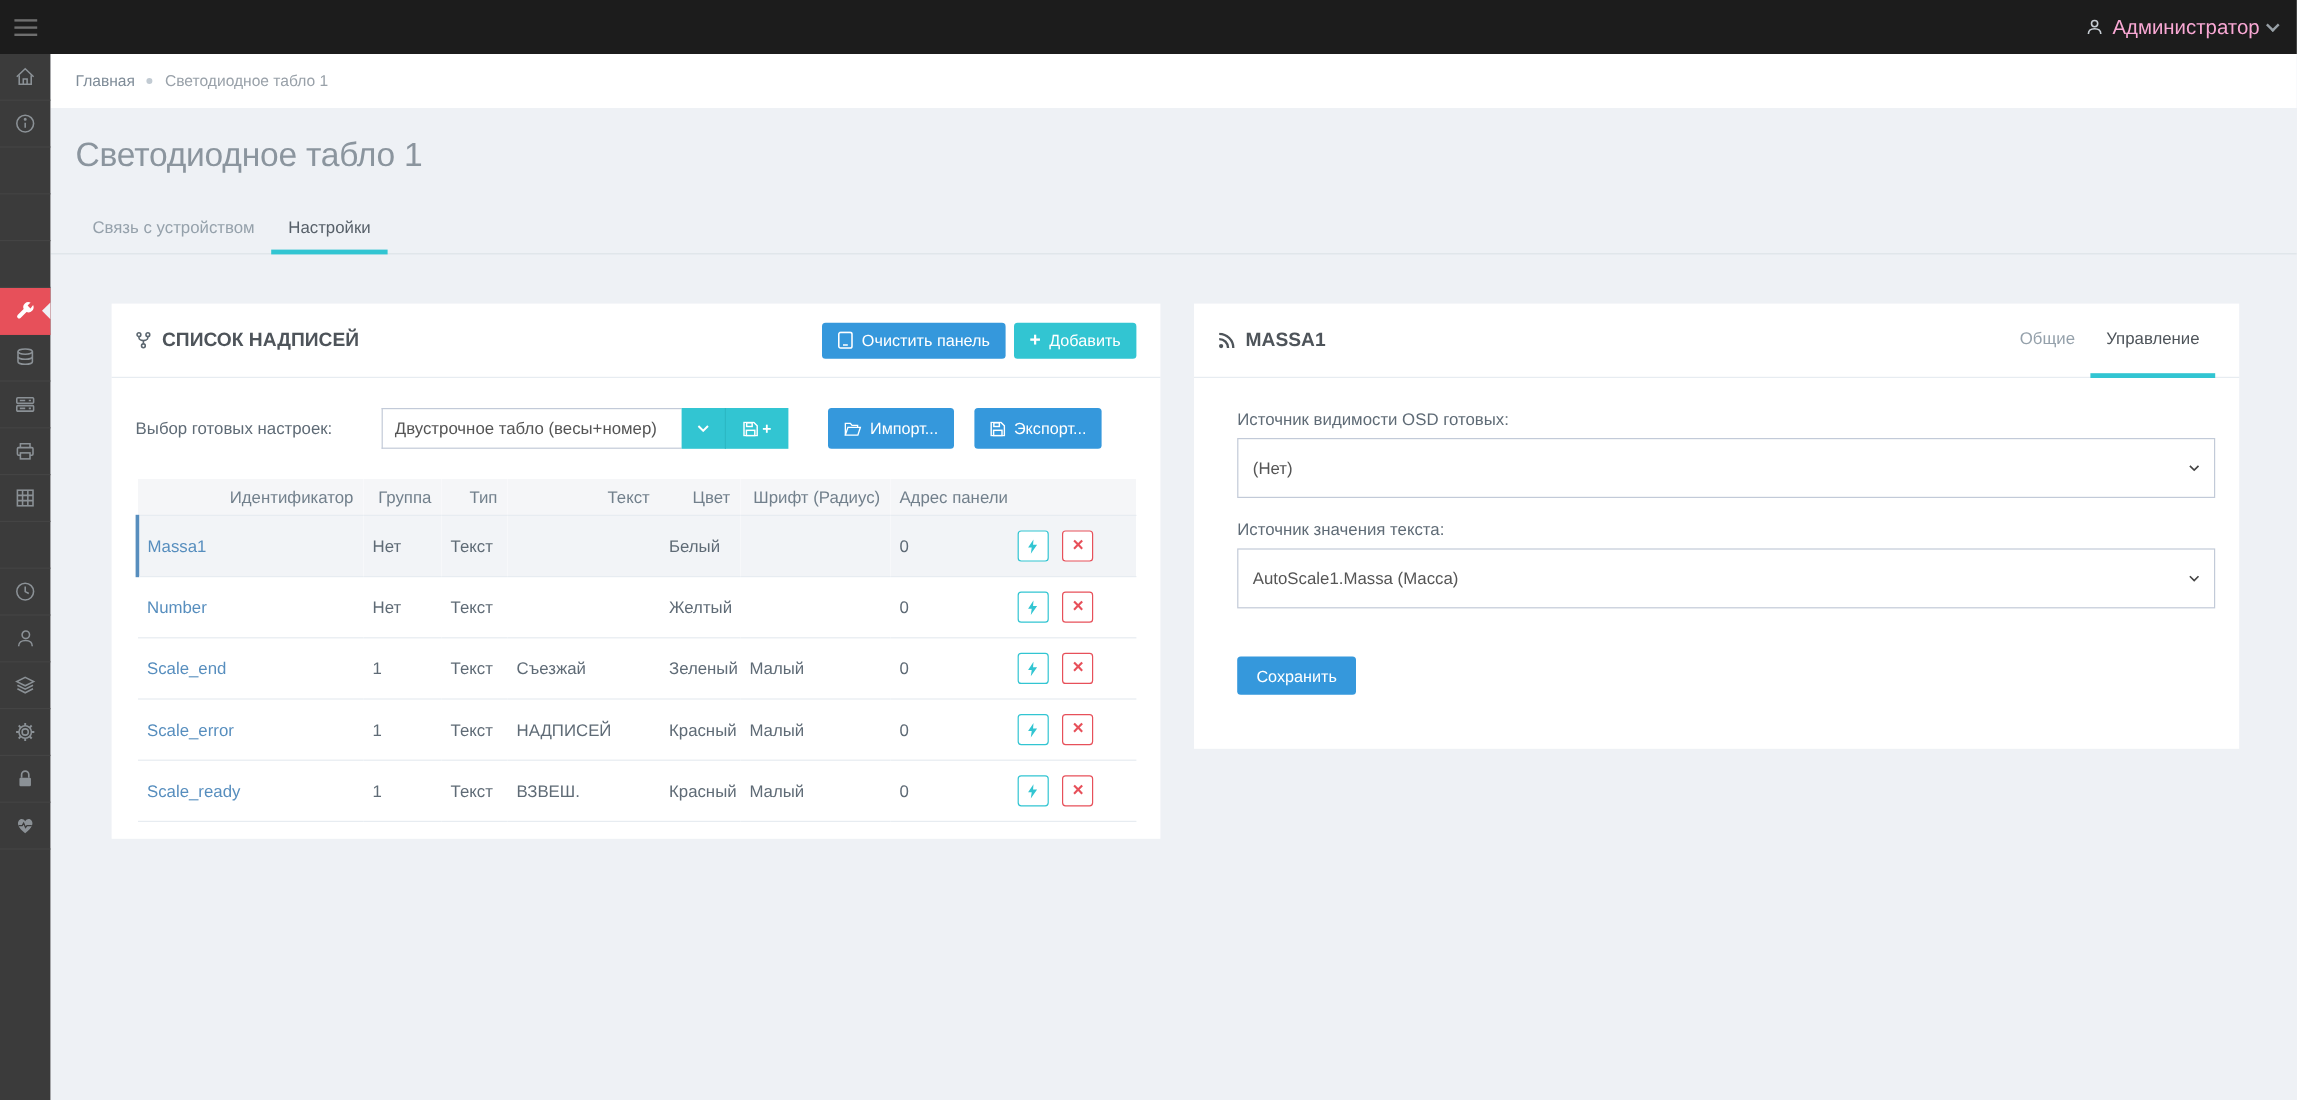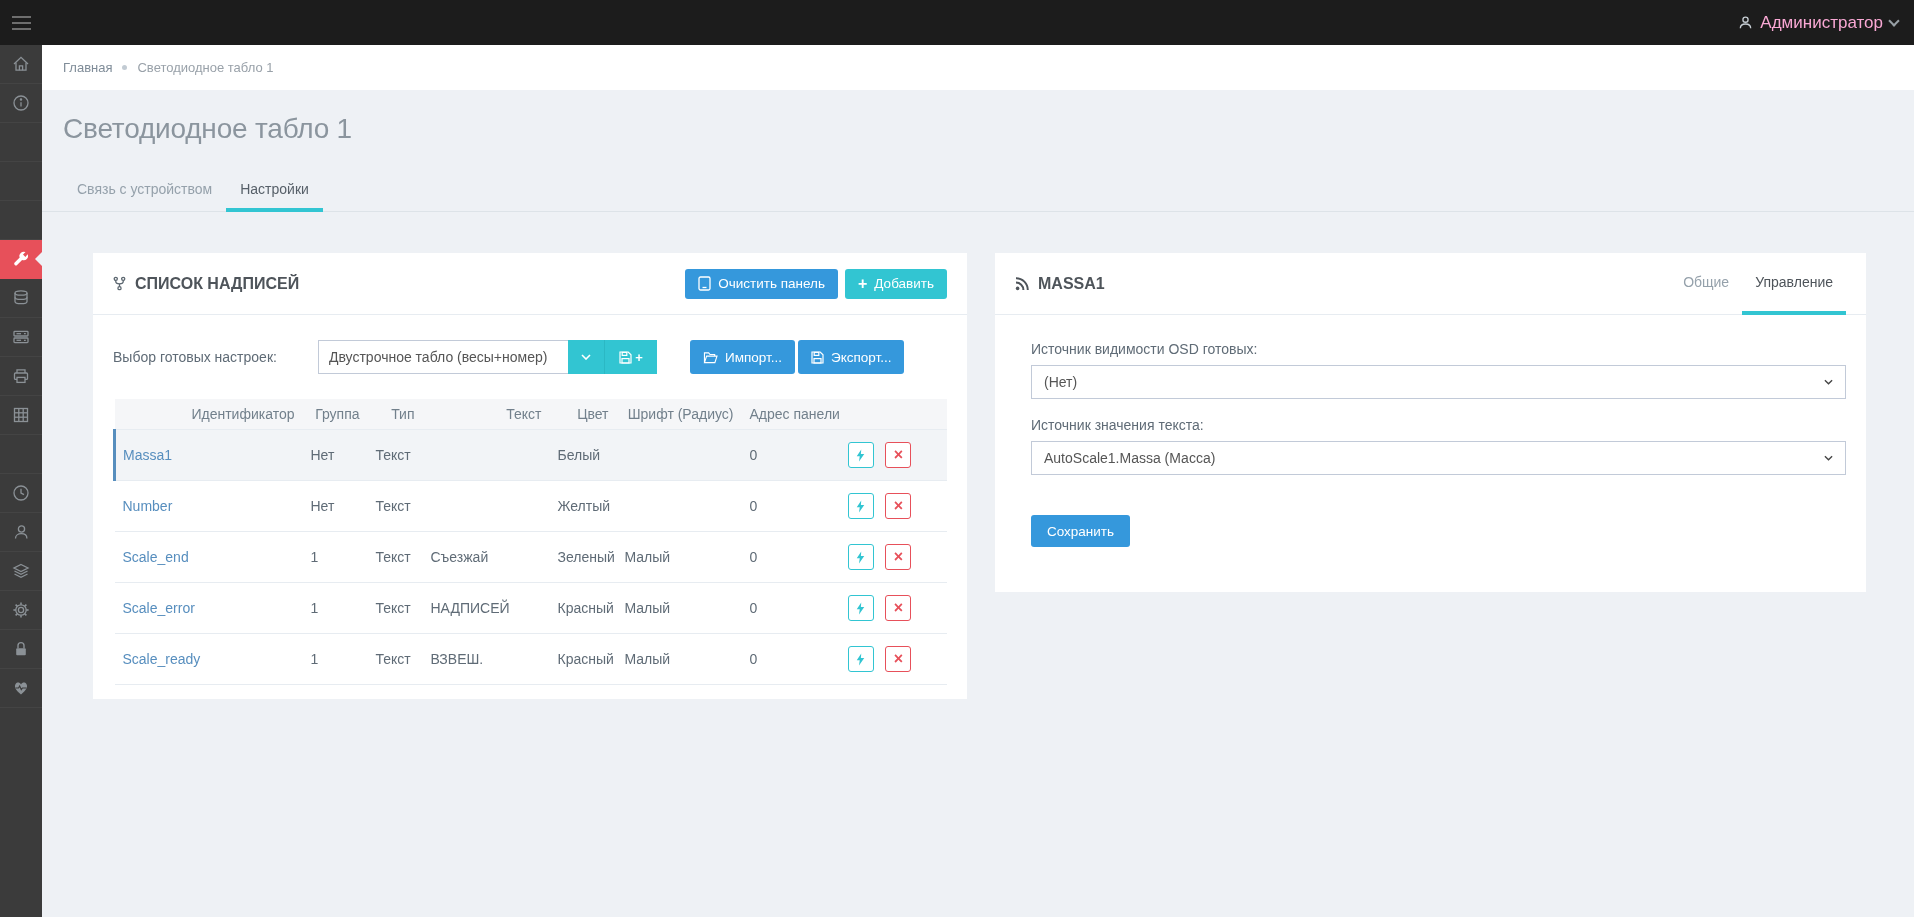--- a/index.html
+++ b/index.html
@@ -48,42 +48,42 @@
   .plus-glyph { font-size:16px; font-weight:bold; line-height:1; }
 
   
   .preset-row { display:flex; align-items:center; padding:25px 20px 0; }
   .preset-label { width:205px; color:#5f6b76; }
   .input-group { display:flex; }
   .preset-input { width:250px; height:34px; border:1px solid #c2cad8; border-right:none; padding:0 10px; font-size:14px; font-family:inherit; color:#555; outline:none; white-space:nowrap; overflow:hidden; }
   .ig-btn { height:34px; border:none; cursor:pointer; background:#32c5d2; color:#fff; display:inline-flex; align-items:center; justify-content:center; gap:3px; }
   .ig-btn.dd { width:37px; border-right:1px solid #2bb8c4; }
   .ig-btn.save { width:52px; }
-  .io-group { margin-left:33px; display:flex; gap:3px; }
+  .io-group { margin-left:33px; display:flex; gap:17px; }
 
   
   .grid-wrap { margin:25px 20px 14px; }
   table { width:100%; border-collapse:collapse; font-size:14px; color:#5f6b76; table-layout:fixed; }
   th { text-align:right; font-weight:normal; color:#72808c; background:#f5f6f8; padding:7px 8px; border-bottom:1px solid #e7ecf1; white-space:nowrap; overflow:hidden; }
   td { padding:12px 8px; border-bottom:1px solid #e7ecf1; height:46px; white-space:nowrap; overflow:hidden; }
   tr.selected td { background:#f2f4f7; }
   tr.selected td:first-child { border-left:3px solid #578ebe; padding-left:7px; }
   td a { color:#578ebe; text-decoration:none; cursor:pointer; }
   .c-act { text-align:left; }
   .icon-btn { width:26px; height:26px; border-radius:3px; background:#fff; display:inline-flex; align-items:center; justify-content:center; cursor:pointer; vertical-align:middle; }
   .icon-btn.bolt { border:1px solid #32c5d2; color:#32c5d2; margin-right:8px; }
   .icon-btn.del { border:1px solid #e7505a; color:#e7505a; font-weight:bold; font-size:16px; line-height:1; }
 
   
   .ptabs { margin-left:auto; align-self:stretch; display:flex; }
   .ptab { display:flex; align-items:center; padding:0 13px; font-size:14px; color:#95a1ab; border-bottom:4px solid transparent; margin-bottom:-1px; cursor:pointer; }
   .ptab.active { color:#4e545a; border-bottom-color:#32c5d2; }
   .detail-body { padding:26px 20px 45px 36px; }
   .field-label { margin-bottom:8px; color:#5f6b76; }
-  .select { height:34px; border:1px solid #c2cad8; background:#fff; display:flex; align-items:center; justify-content:space-between; padding:0 12px; color:#555; margin-bottom:18px; cursor:pointer; }
+  .select { height:50px; border:1px solid #c2cad8; background:#fff; display:flex; align-items:center; justify-content:space-between; padding:0 12px; color:#555; margin-bottom:18px; cursor:pointer; }
   .save-btn { margin-top:22px; height:32px; padding:0 16px; }
 </style>
 </head>
 <body>
 
 <div class="topbar">
   <div class="burger">
       <span></span>
       <span></span>
       <span></span>

